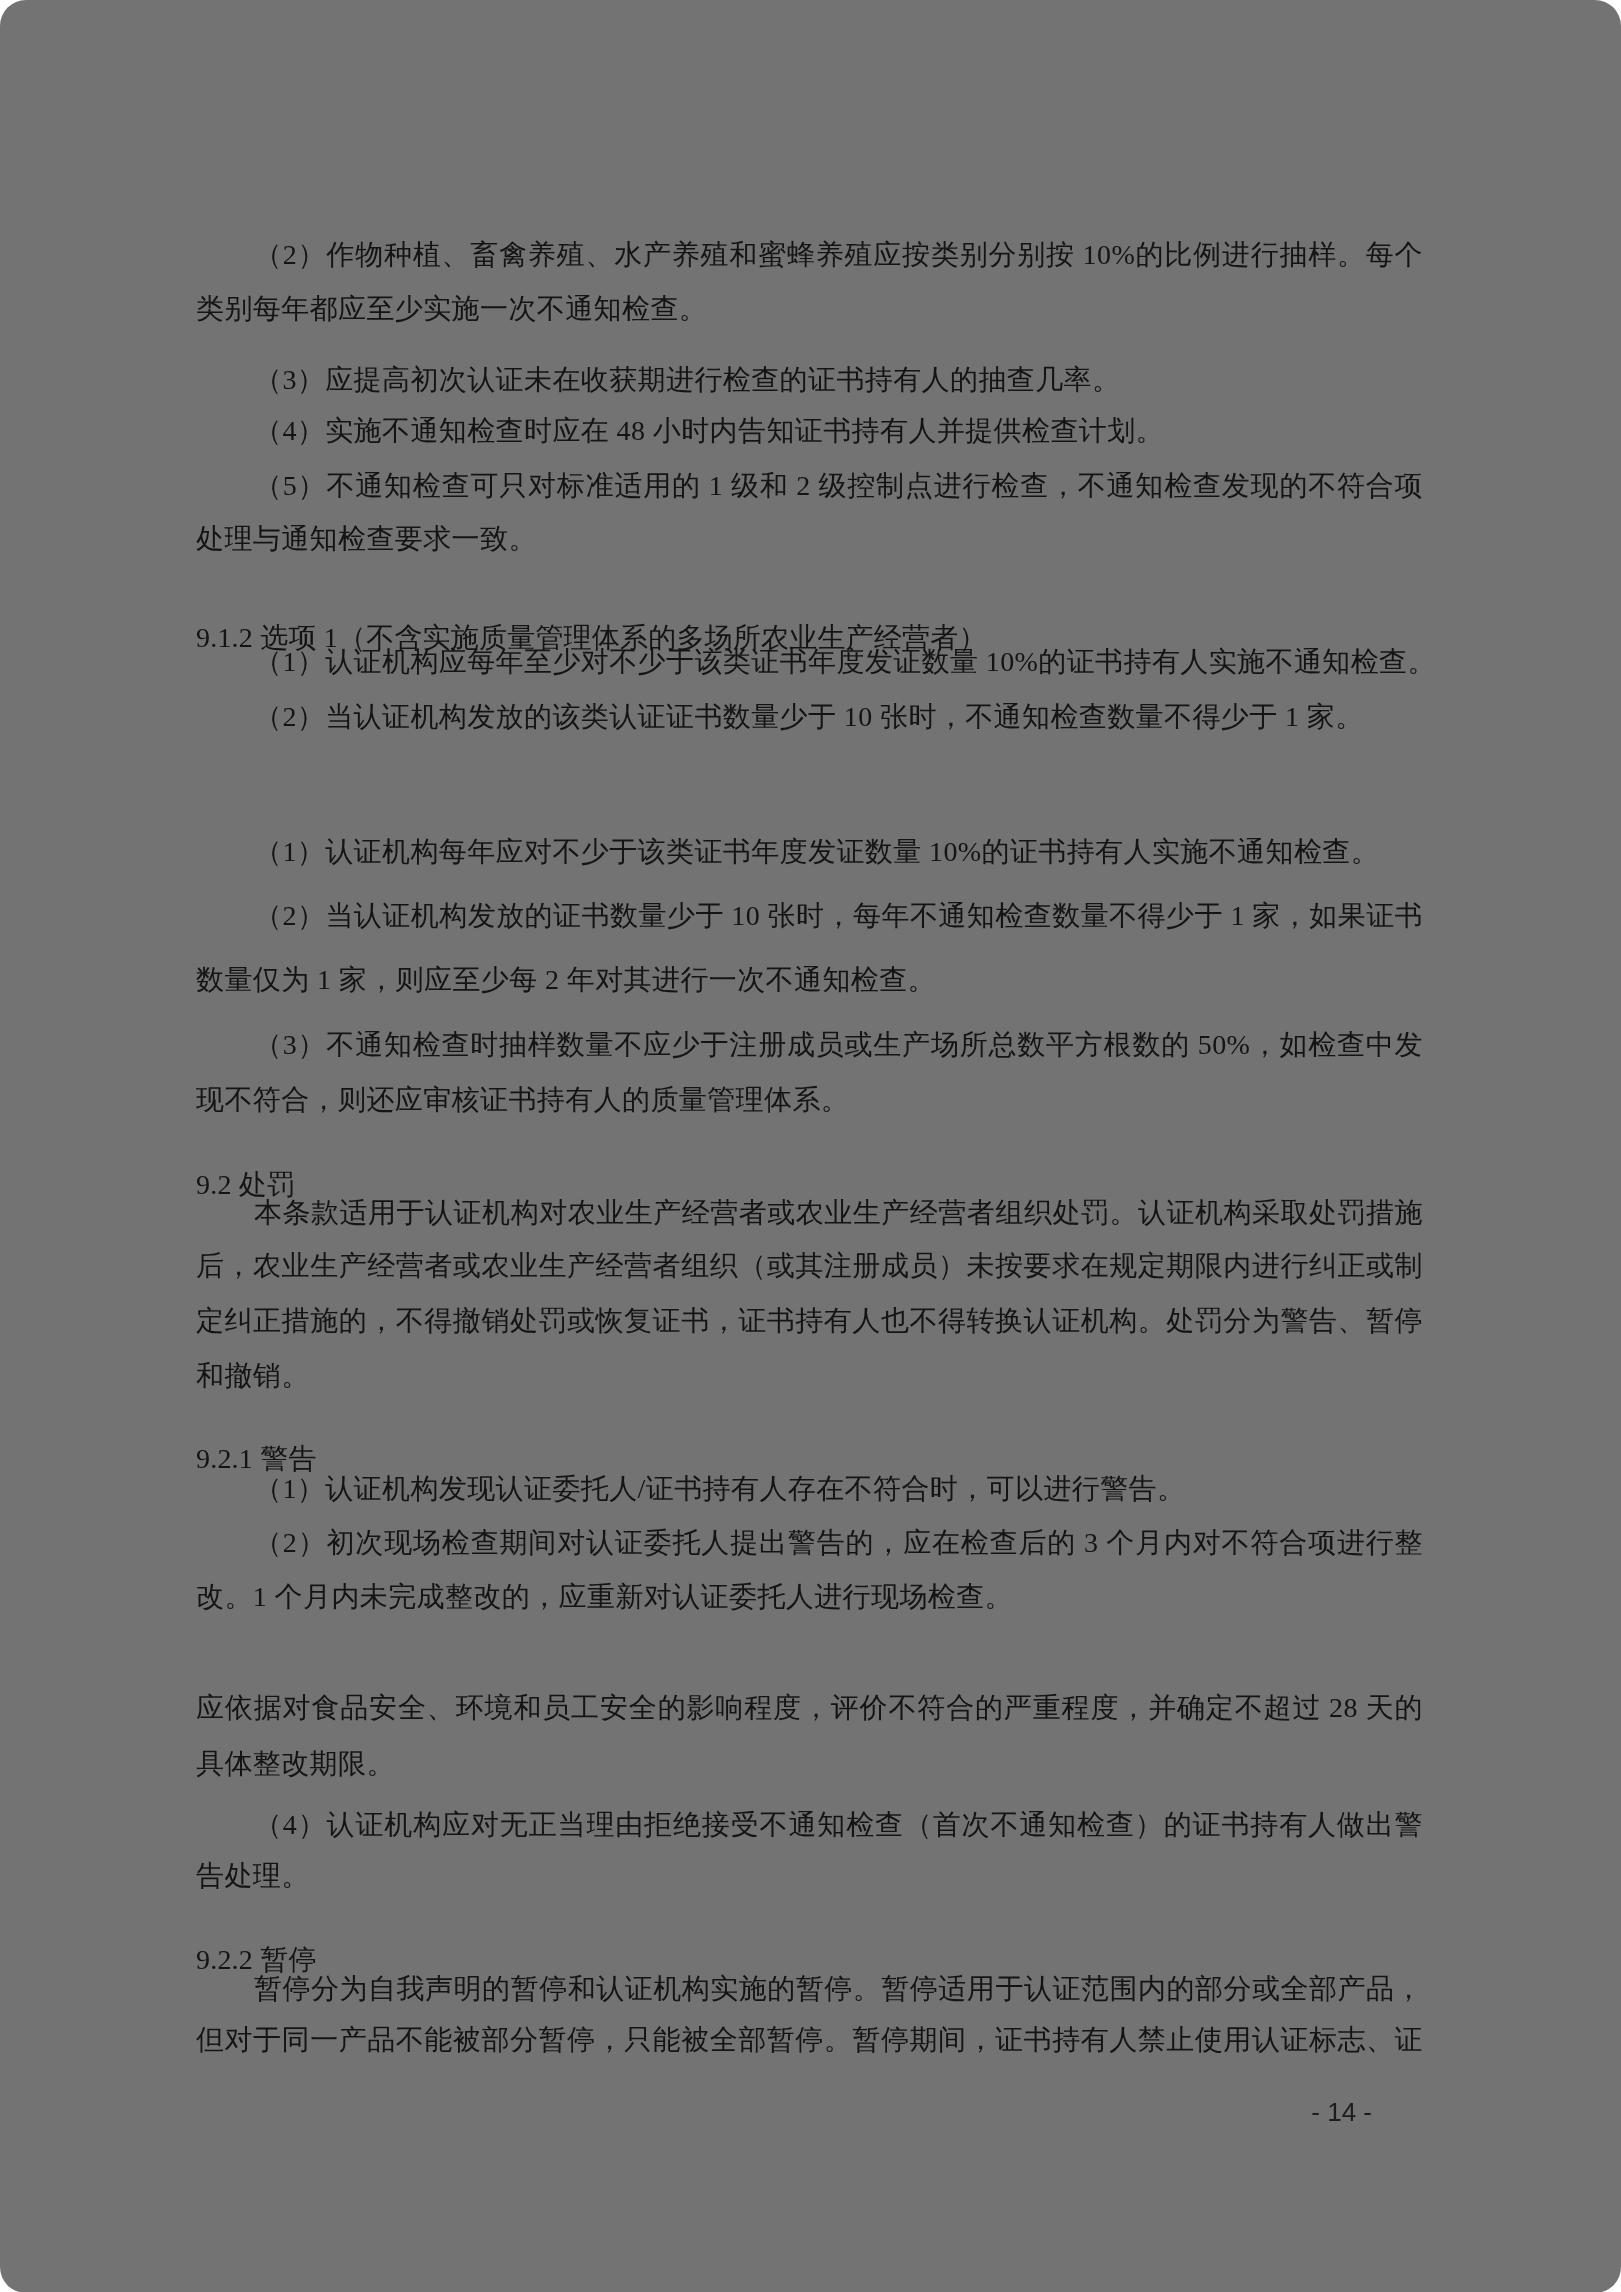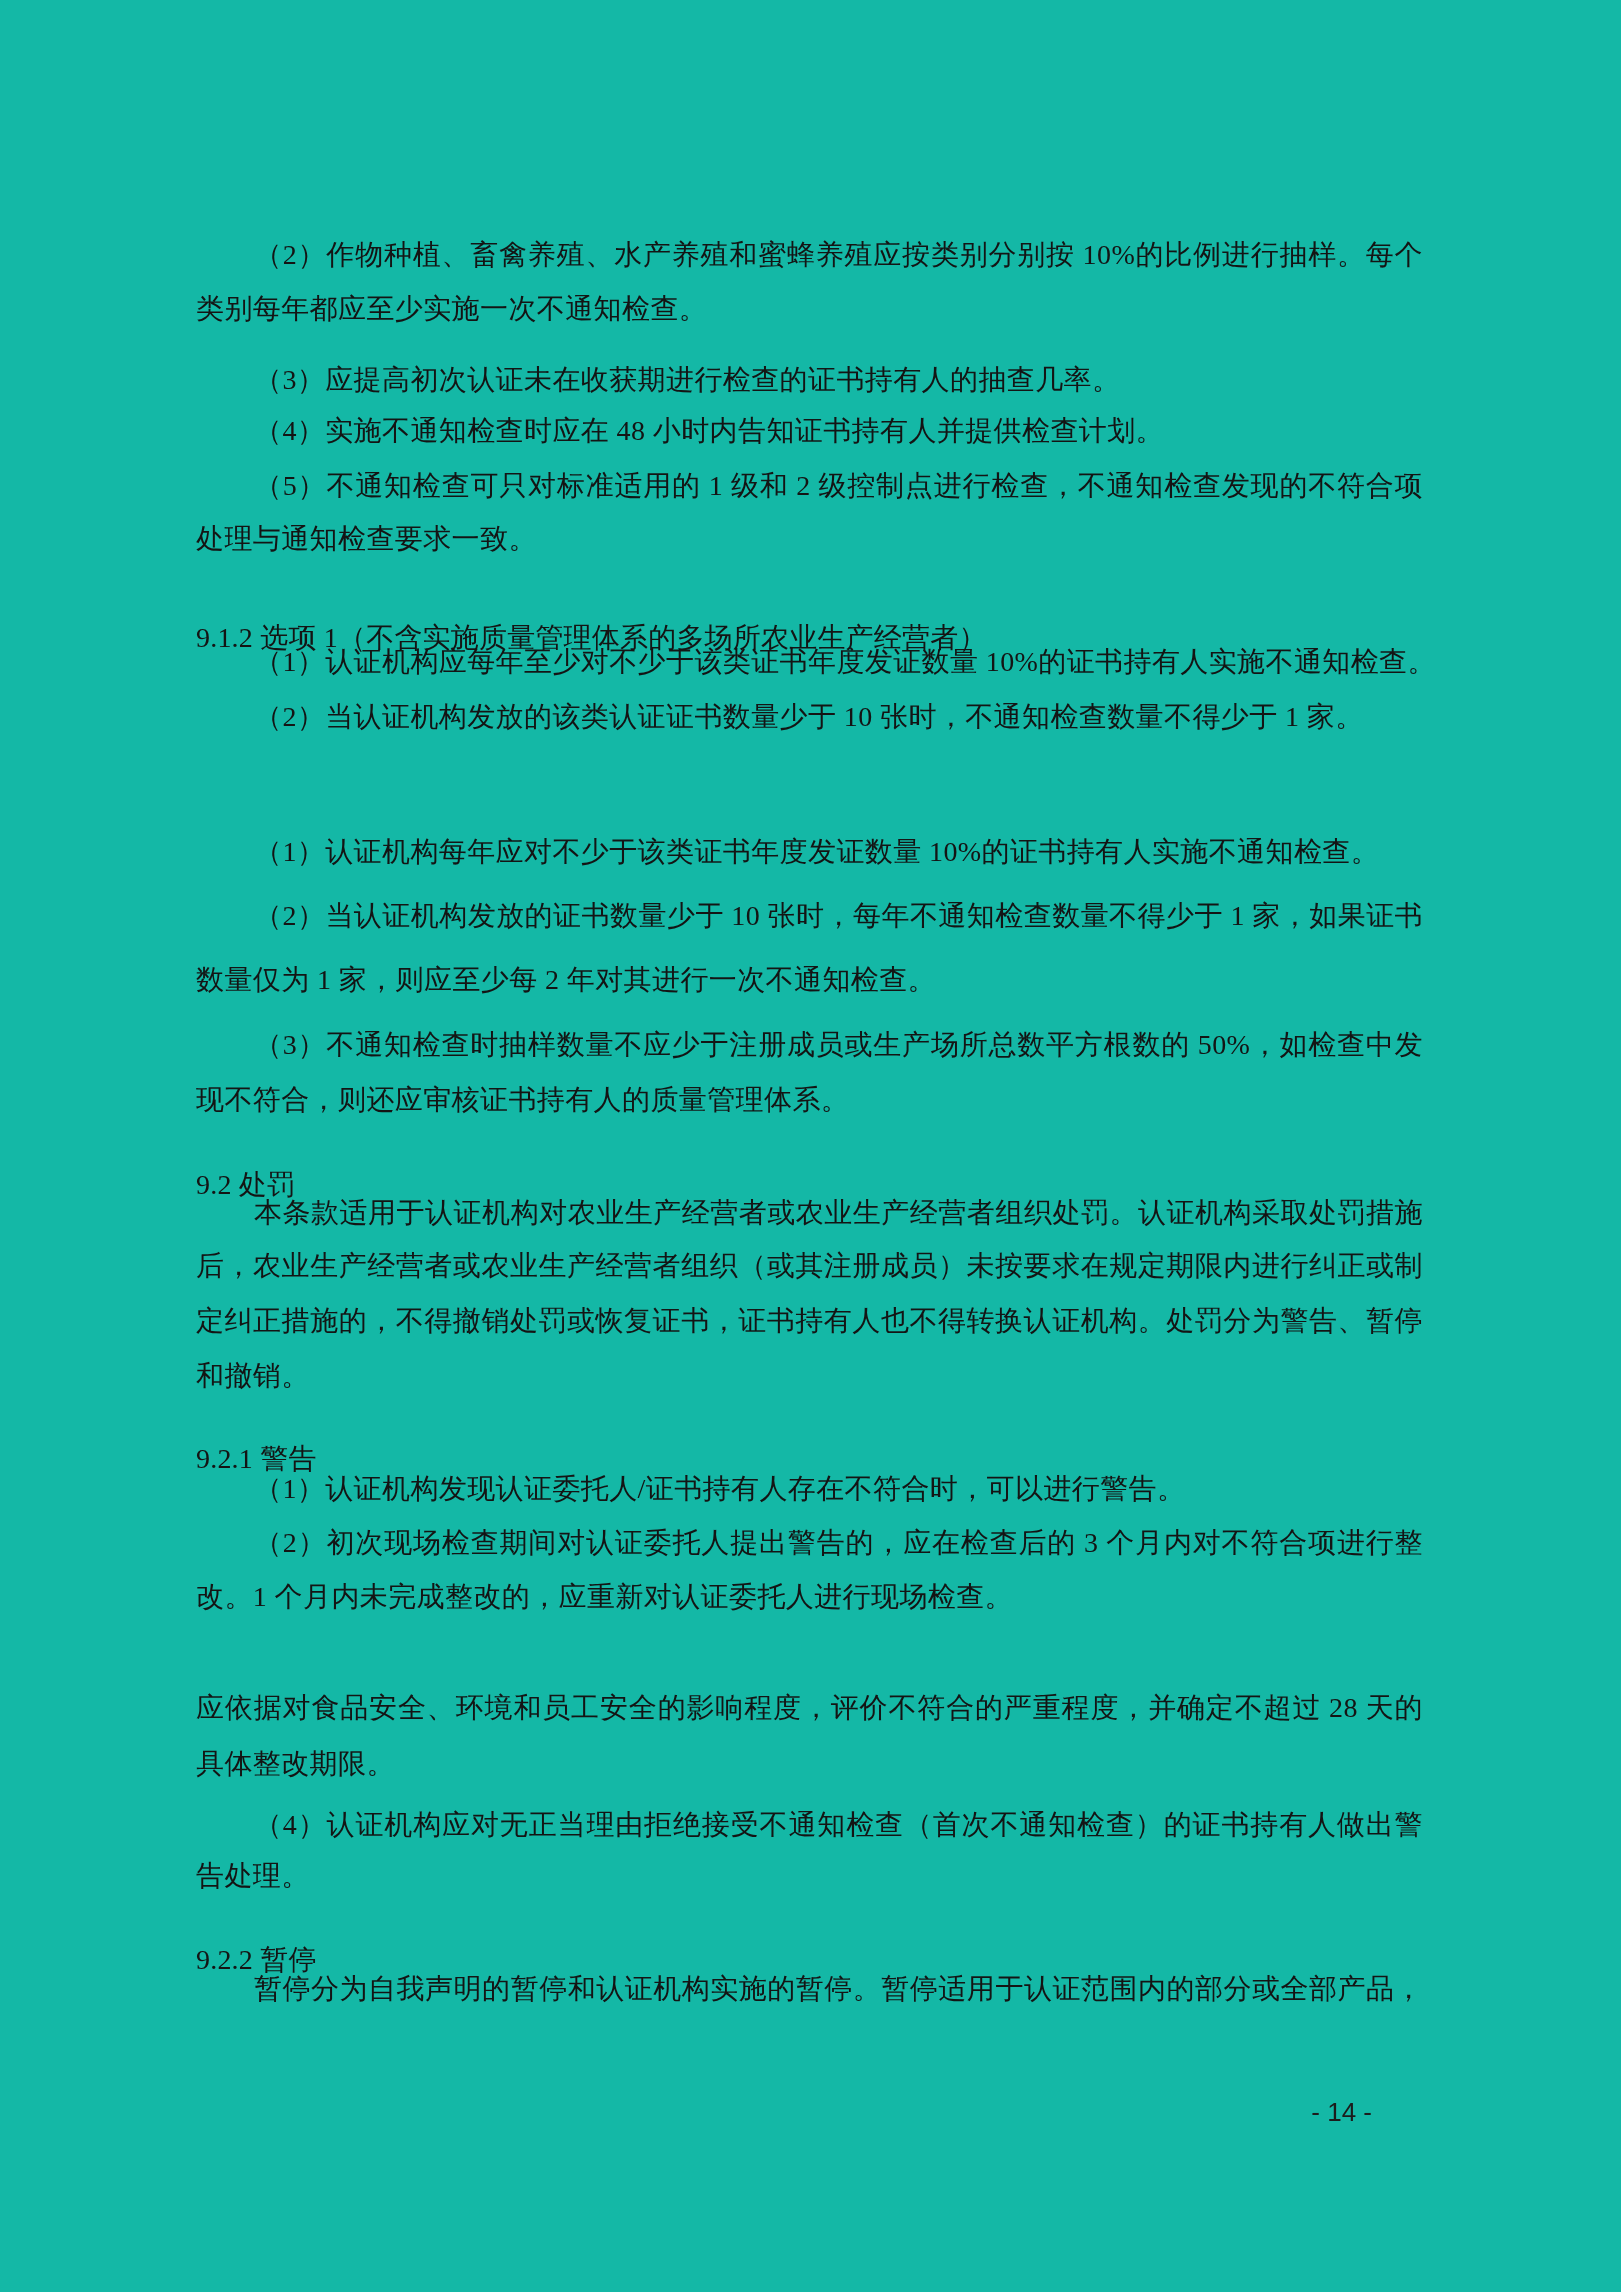--- a/index.html
+++ b/index.html
@@ -52,21 +52,21 @@
     text-align: right;
     font-family: "Liberation Sans", "DejaVu Sans", sans-serif;
     font-size: 26px;
     line-height: 27.4px;
     color: #1c1c1c;
   }
 </style>
 </head>
 <body>
 
-<div class="page" style="background: #14b8a6;">
+<div class="page" style="background: #737373; border-radius: 26px;">
   <div class="text-layer" style="color: rgb(20, 20, 20);">
       <div class="line fill indent" style="top: 238px;">（2）作物种植、畜禽养殖、水产养殖和蜜蜂养殖应按类别分别按 10%的比例进行抽样。每个</div>
       <div class="line" style="top: 292px;">类别每年都应至少实施一次不通知检查。</div>
       <div class="line indent" style="top: 363px;">（3）应提高初次认证未在收获期进行检查的证书持有人的抽查几率。</div>
       <div class="line indent" style="top: 414px;">（4）实施不通知检查时应在 48 小时内告知证书持有人并提供检查计划。</div>
       <div class="line fill indent" style="top: 469px;">（5）不通知检查可只对标准适用的 1 级和 2 级控制点进行检查，不通知检查发现的不符合项</div>
       <div class="line" style="top: 522px;">处理与通知检查要求一致。</div>
       <div class="line heading" style="top: 594px;">9.1.2 选项 1（不含实施质量管理体系的多场所农业生产经营者）</div>
       <div class="line indent" style="top: 645px;">（1）认证机构应每年至少对不少于该类证书年度发证数量 10%的证书持有人实施不通知检查。</div>
       <div class="line indent" style="top: 700px;">（2）当认证机构发放的该类认证证书数量少于 10 张时，不通知检查数量不得少于 1 家。</div>
@@ -83,16 +83,17 @@
       <div class="line heading" style="top: 1415px;">9.2.1 警告</div>
       <div class="line indent" style="top: 1472px;">（1）认证机构发现认证委托人/证书持有人存在不符合时，可以进行警告。</div>
       <div class="line fill indent" style="top: 1526px;">（2）初次现场检查期间对认证委托人提出警告的，应在检查后的 3 个月内对不符合项进行整</div>
       <div class="line" style="top: 1580px;">改。1 个月内未完成整改的，应重新对认证委托人进行现场检查。</div>
       <div class="line fill" style="top: 1691px;">应依据对食品安全、环境和员工安全的影响程度，评价不符合的严重程度，并确定不超过 28 天的</div>
       <div class="line" style="top: 1747px;">具体整改期限。</div>
       <div class="line fill indent" style="top: 1808px;">（4）认证机构应对无正当理由拒绝接受不通知检查（首次不通知检查）的证书持有人做出警</div>
       <div class="line" style="top: 1859px;">告处理。</div>
       <div class="line heading" style="top: 1916px;">9.2.2 暂停</div>
       <div class="line fill indent" style="top: 1972px;">暂停分为自我声明的暂停和认证机构实施的暂停。暂停适用于认证范围内的部分或全部产品，</div>
+      <div class="line fill" style="top: 2023px;">但对于同一产品不能被部分暂停，只能被全部暂停。暂停期间，证书持有人禁止使用认证标志、证</div>
     </div>
   <div class="page-footer">- 14 -</div>
 </div>
 
 
 </body></html>

